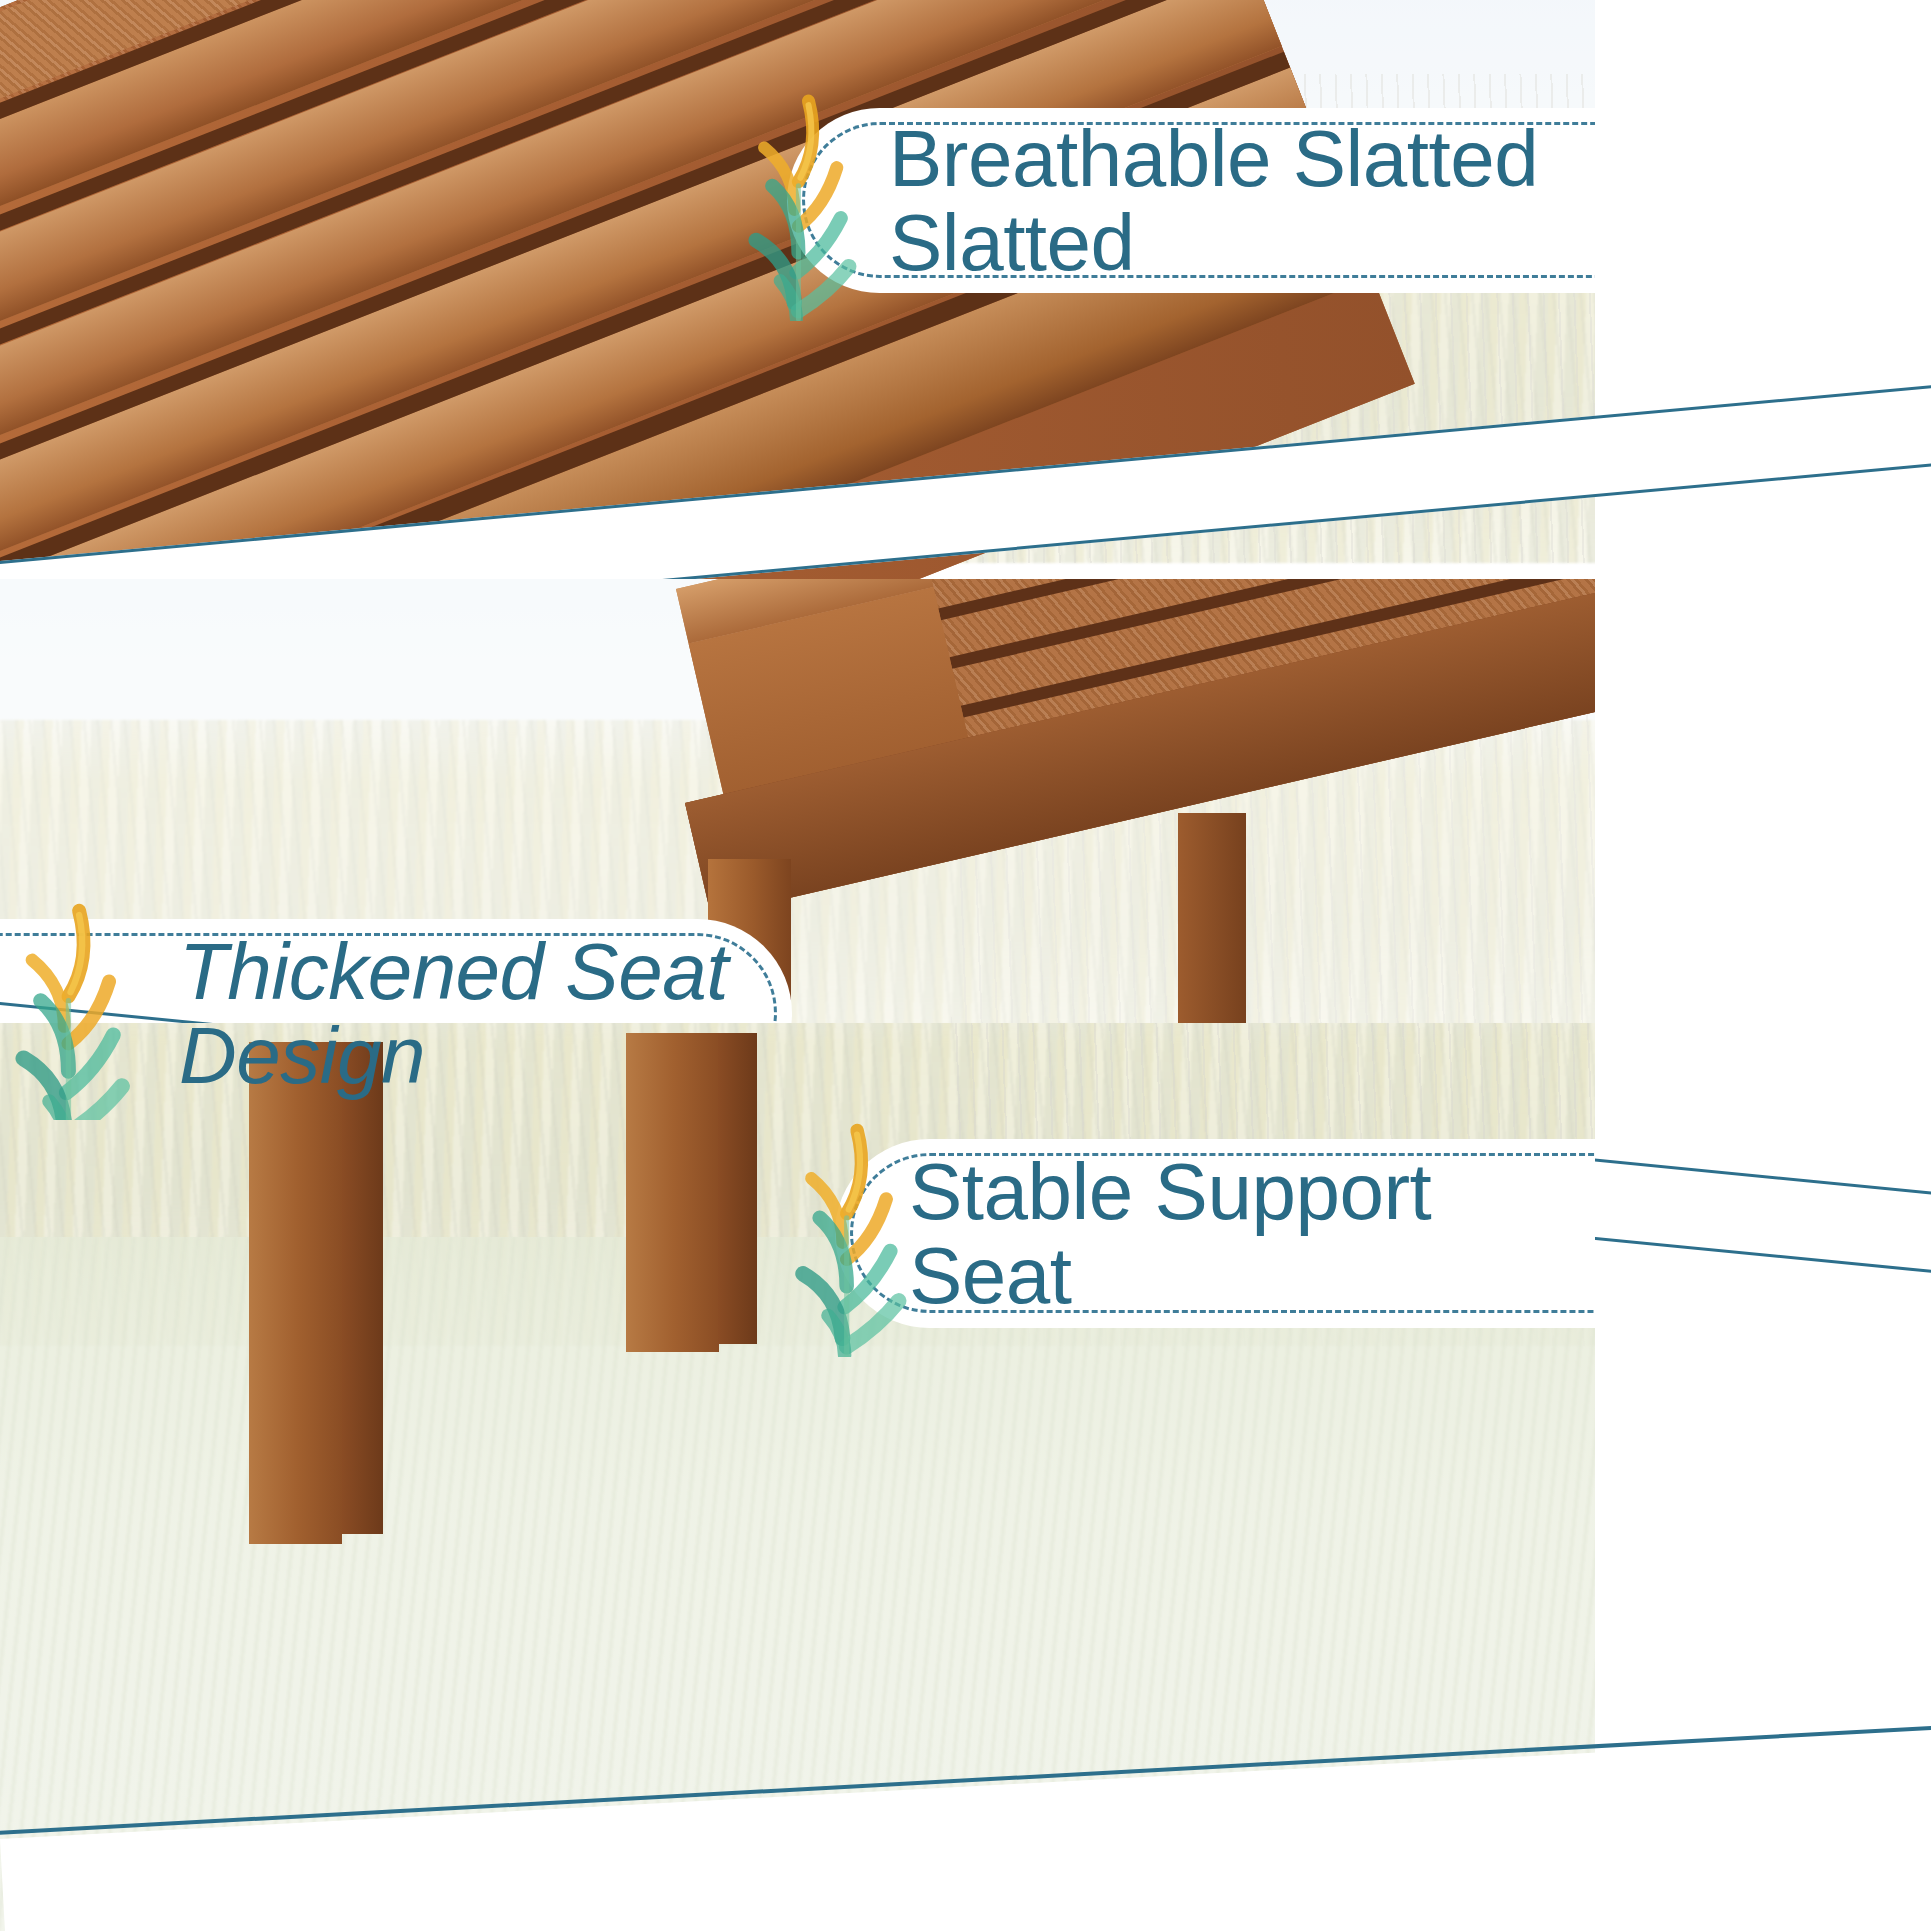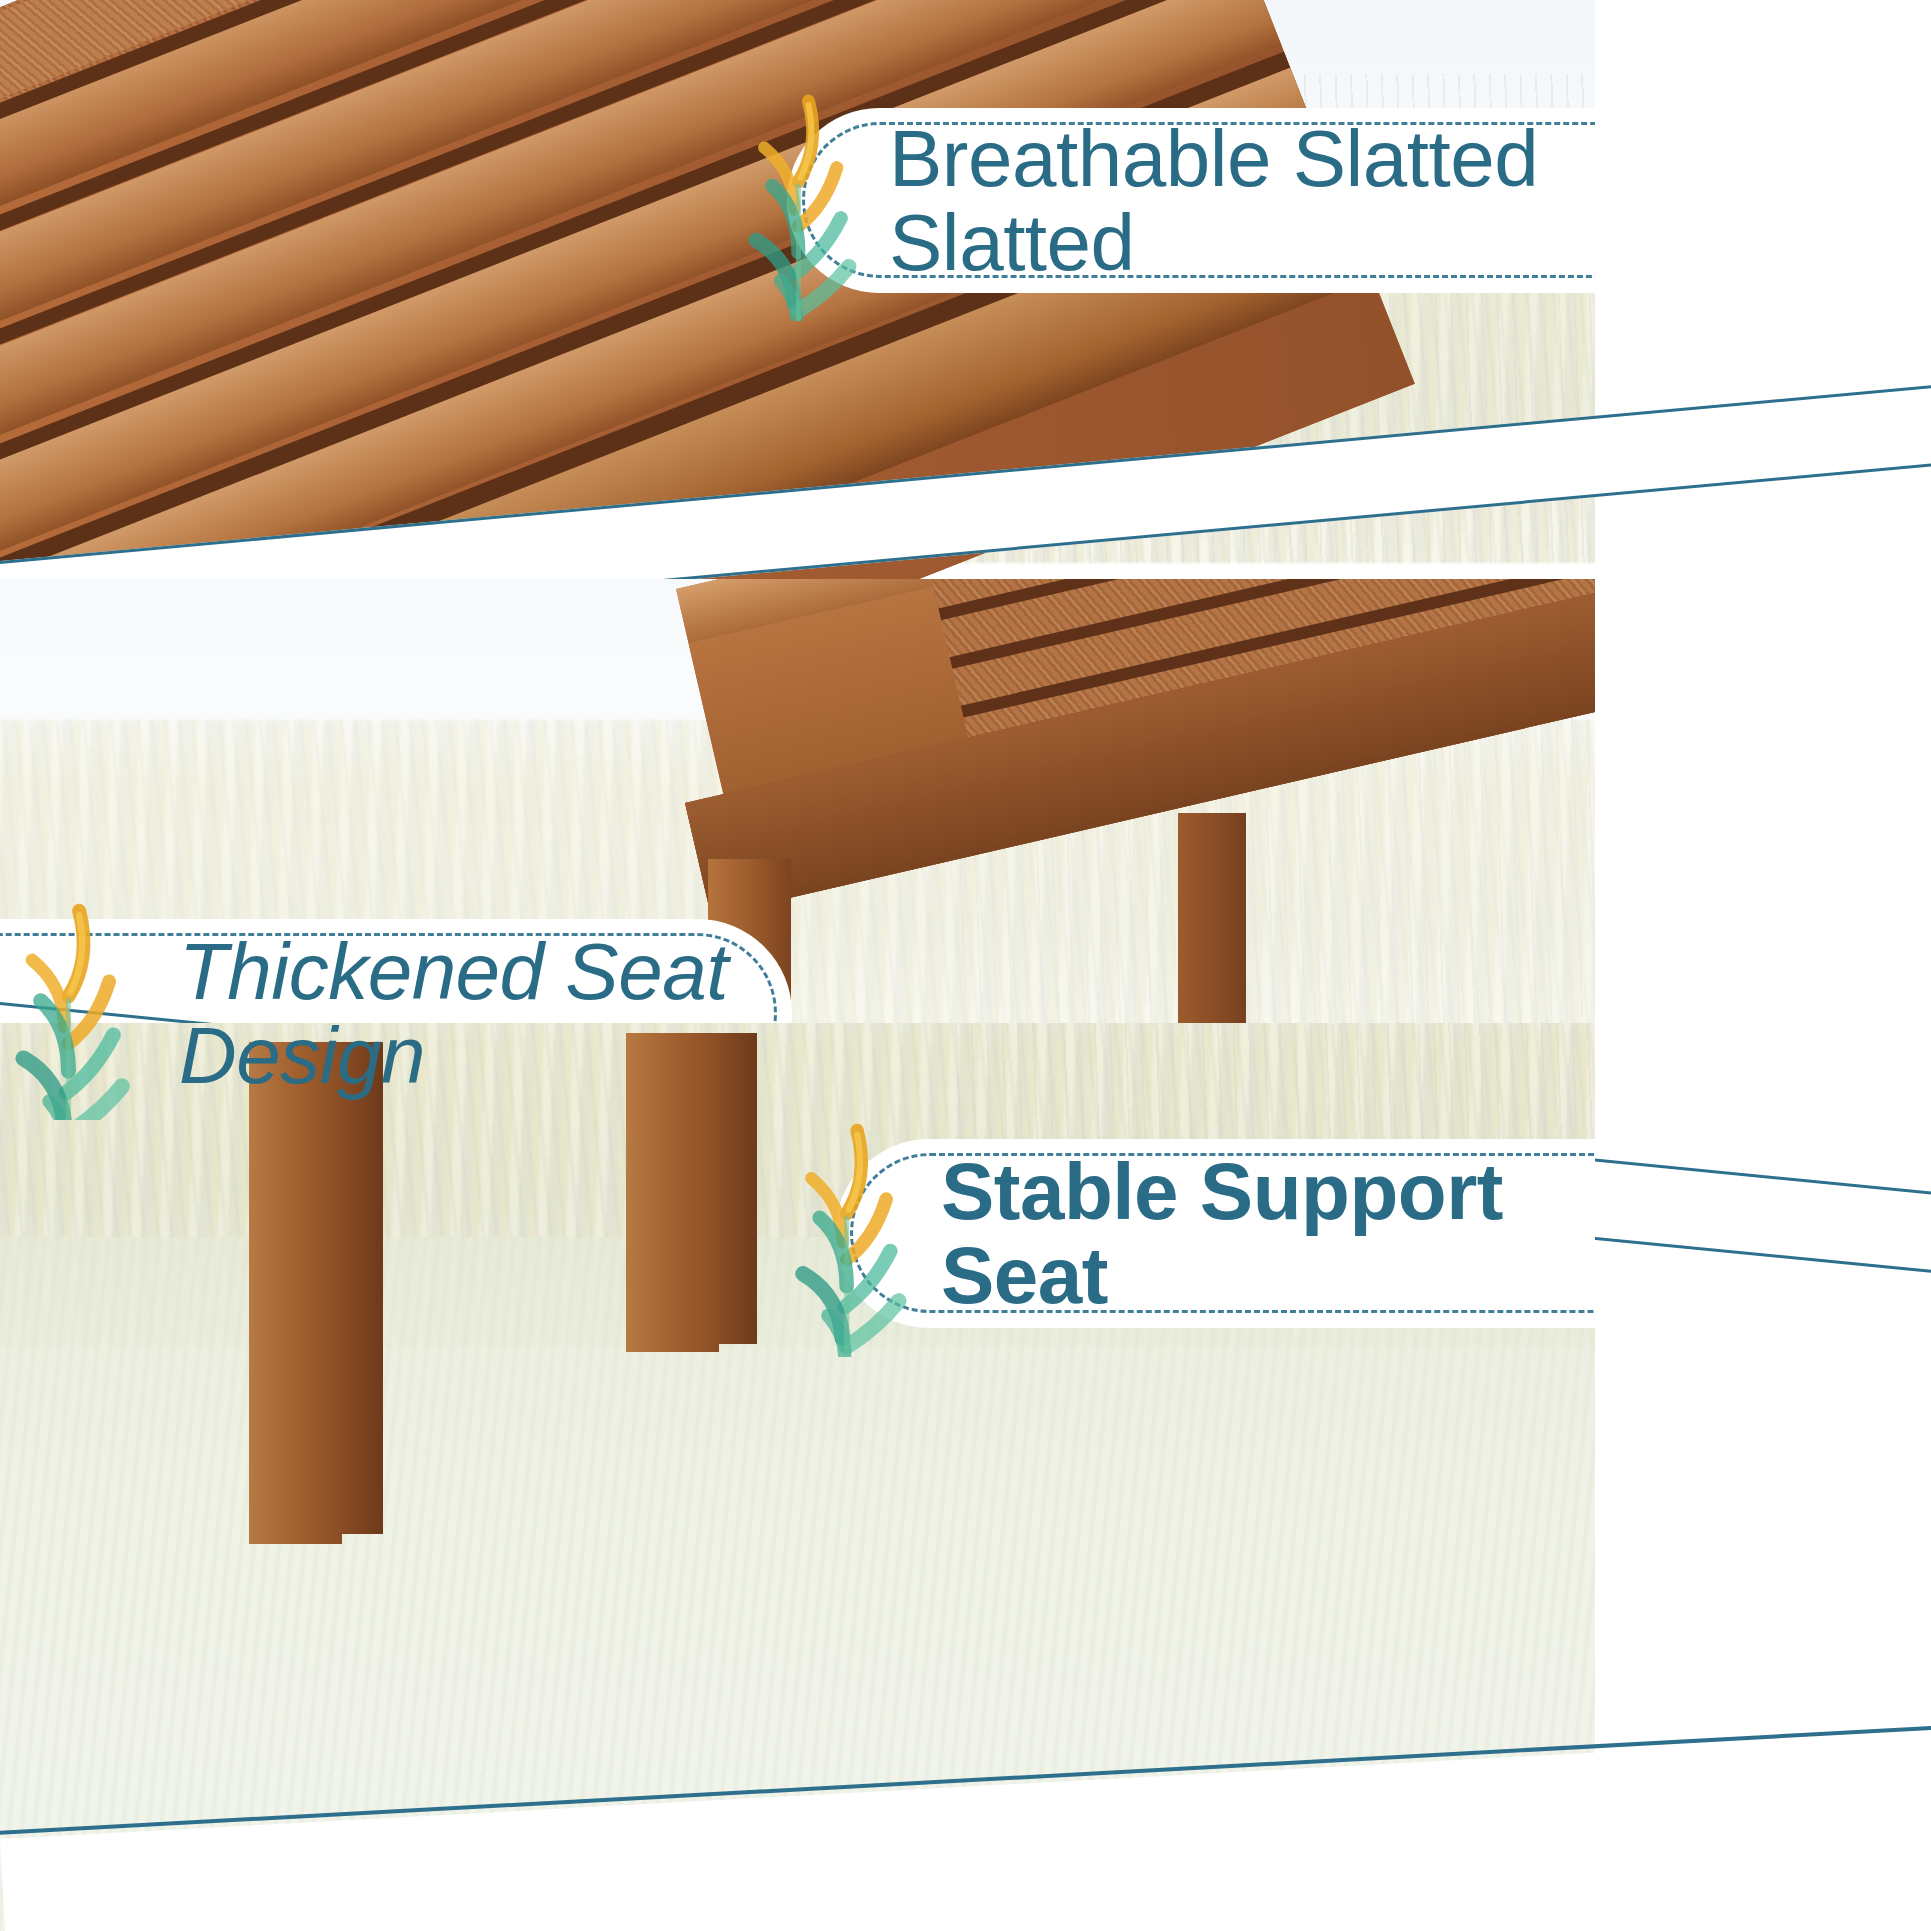--- a/index.html
+++ b/index.html
@@ -198,21 +198,21 @@
     <div class="legWood grainV" style="left:342px;top:19.3px;width:41px;height:492px;
          background-color:#7e4520;background-image:linear-gradient(90deg,#8a4c24,#6d3a1a);"></div>
 
     <div class="legWood grainV" style="left:626px;top:9.7px;width:93px;height:319px;
          background-color:#a3622f;background-image:linear-gradient(90deg,#b77a44 0%,#a1602f 52%,#8a4d24 100%);"></div>
     <div class="legWood grainV" style="left:718px;top:9.7px;width:39px;height:311px;
          background-color:#7e4520;background-image:linear-gradient(90deg,#8a4c24,#6d3a1a);"></div>
 
     <div class="badge" style="left:835px;top:116px;width:1139px;height:189px;border-radius:95px 0 0 95px;">
       <div class="inner"></div>
-      <div class="txt" style="font-size:80px;margin-left:106px;font-weight:bold;"><span>Stable Support</span><br><span>Seat</span></div>
+      <div class="txt" style="font-size:80px;margin-left:74px;"><span>Stable Support</span><br><span>Seat</span></div>
     </div>
     <svg class="sprig" viewBox="0 0 140 230" style="left:780px;top:95px;width:150px;height:239px;">
       <g fill="none" stroke-linecap="round">
         <path d="M72 12 C80 42 76 70 62 92" stroke="#e8a41f" stroke-width="13" opacity=".9"></path>
         <path d="M72 16 C78 44 74 68 64 88" stroke="#f5c64a" stroke-width="6" opacity=".85"></path>
         <path d="M28 58 C48 74 58 96 58 120" stroke="#eeae2a" stroke-width="12" opacity=".85"></path>
         <path d="M100 78 C92 104 78 124 62 136" stroke="#eda928" stroke-width="13" opacity=".85"></path>
         <path d="M36 96 C54 112 62 136 62 162" stroke="#35a78c" stroke-width="14" opacity=".75"></path>
         <path d="M104 128 C92 152 76 170 60 182" stroke="#46b89a" stroke-width="14" opacity=".72"></path>
         <path d="M20 150 C44 164 56 186 58 212" stroke="#2f9b86" stroke-width="15" opacity=".78"></path>

